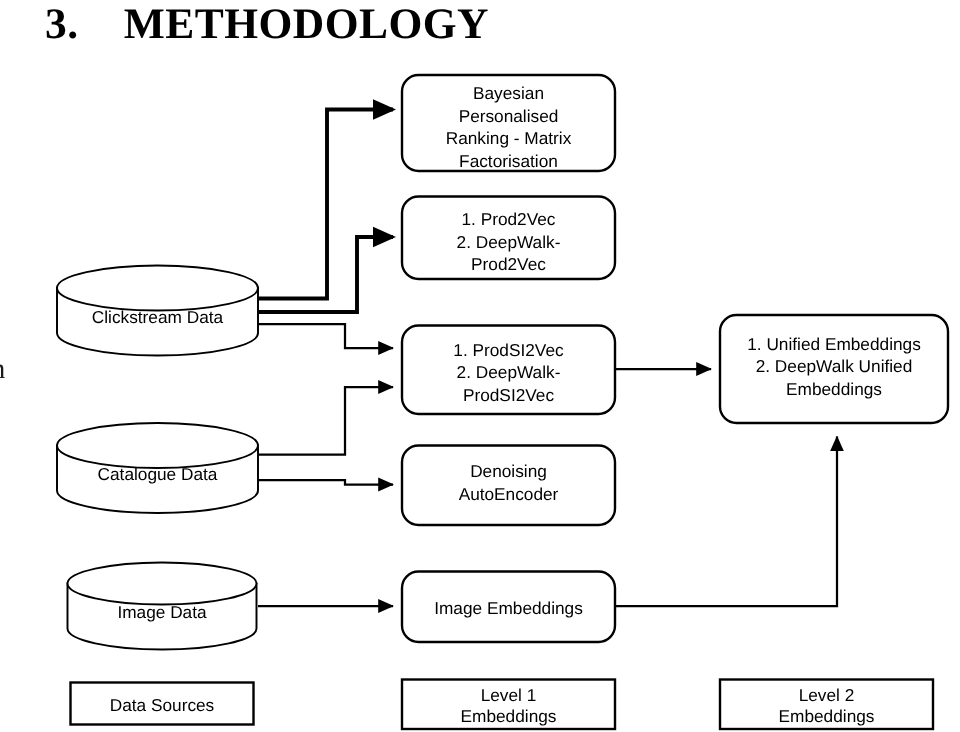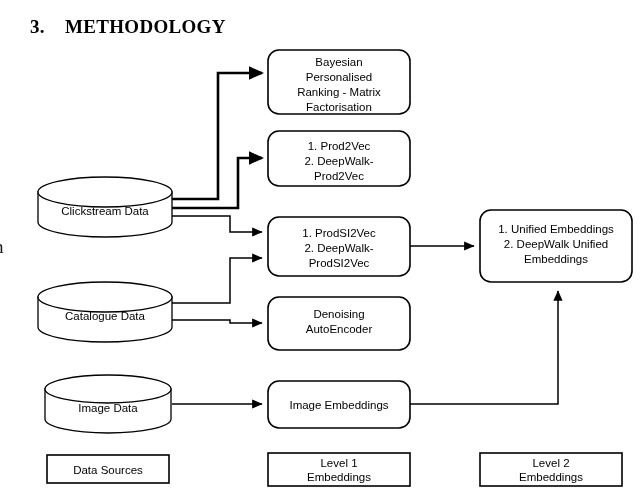--- a/index.html
+++ b/index.html
@@ -15,25 +15,24 @@
     overflow: hidden;
     font-family: "Liberation Sans", sans-serif;
     color: #000000;
   }
   #page-title {
     position: absolute;
     left: 30px;
     top: 0px;
     font-family: "Liberation Serif", serif;
     font-weight: bold;
-    font-size: 19px;
+    font-size: 29px;
     letter-spacing: 0.3px;
     white-space: pre;
     color: #000000;
-    margin-top: 16px;
   }
   #margin-text {
     position: absolute;
     left: -6px;
     top: 236px;
     font-family: "Liberation Serif", serif;
     font-size: 19px;
     color: #1a1a1a;
   }
   #diagram {

